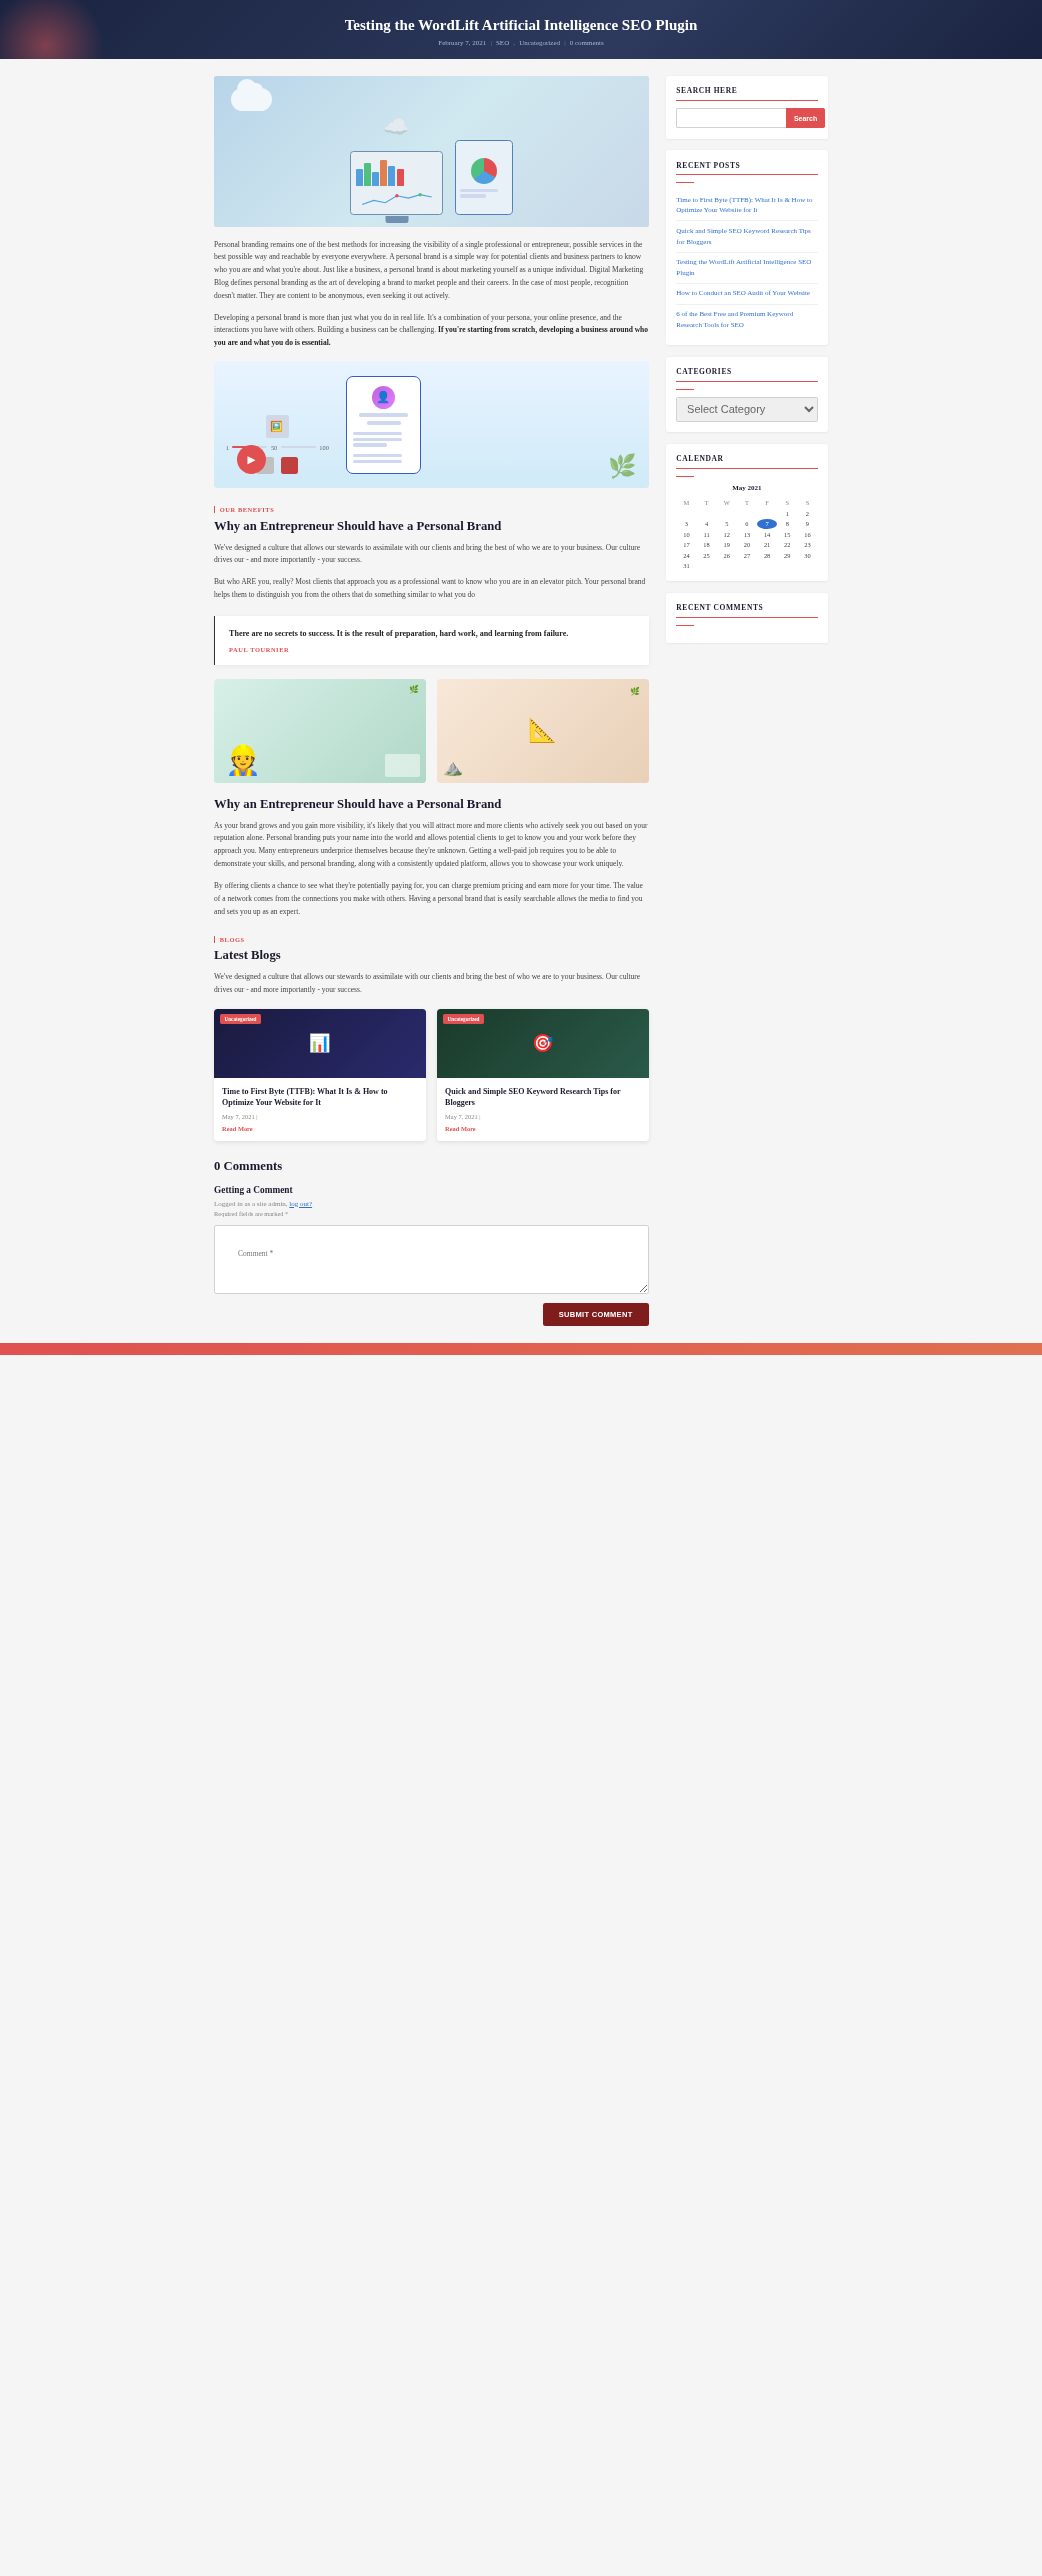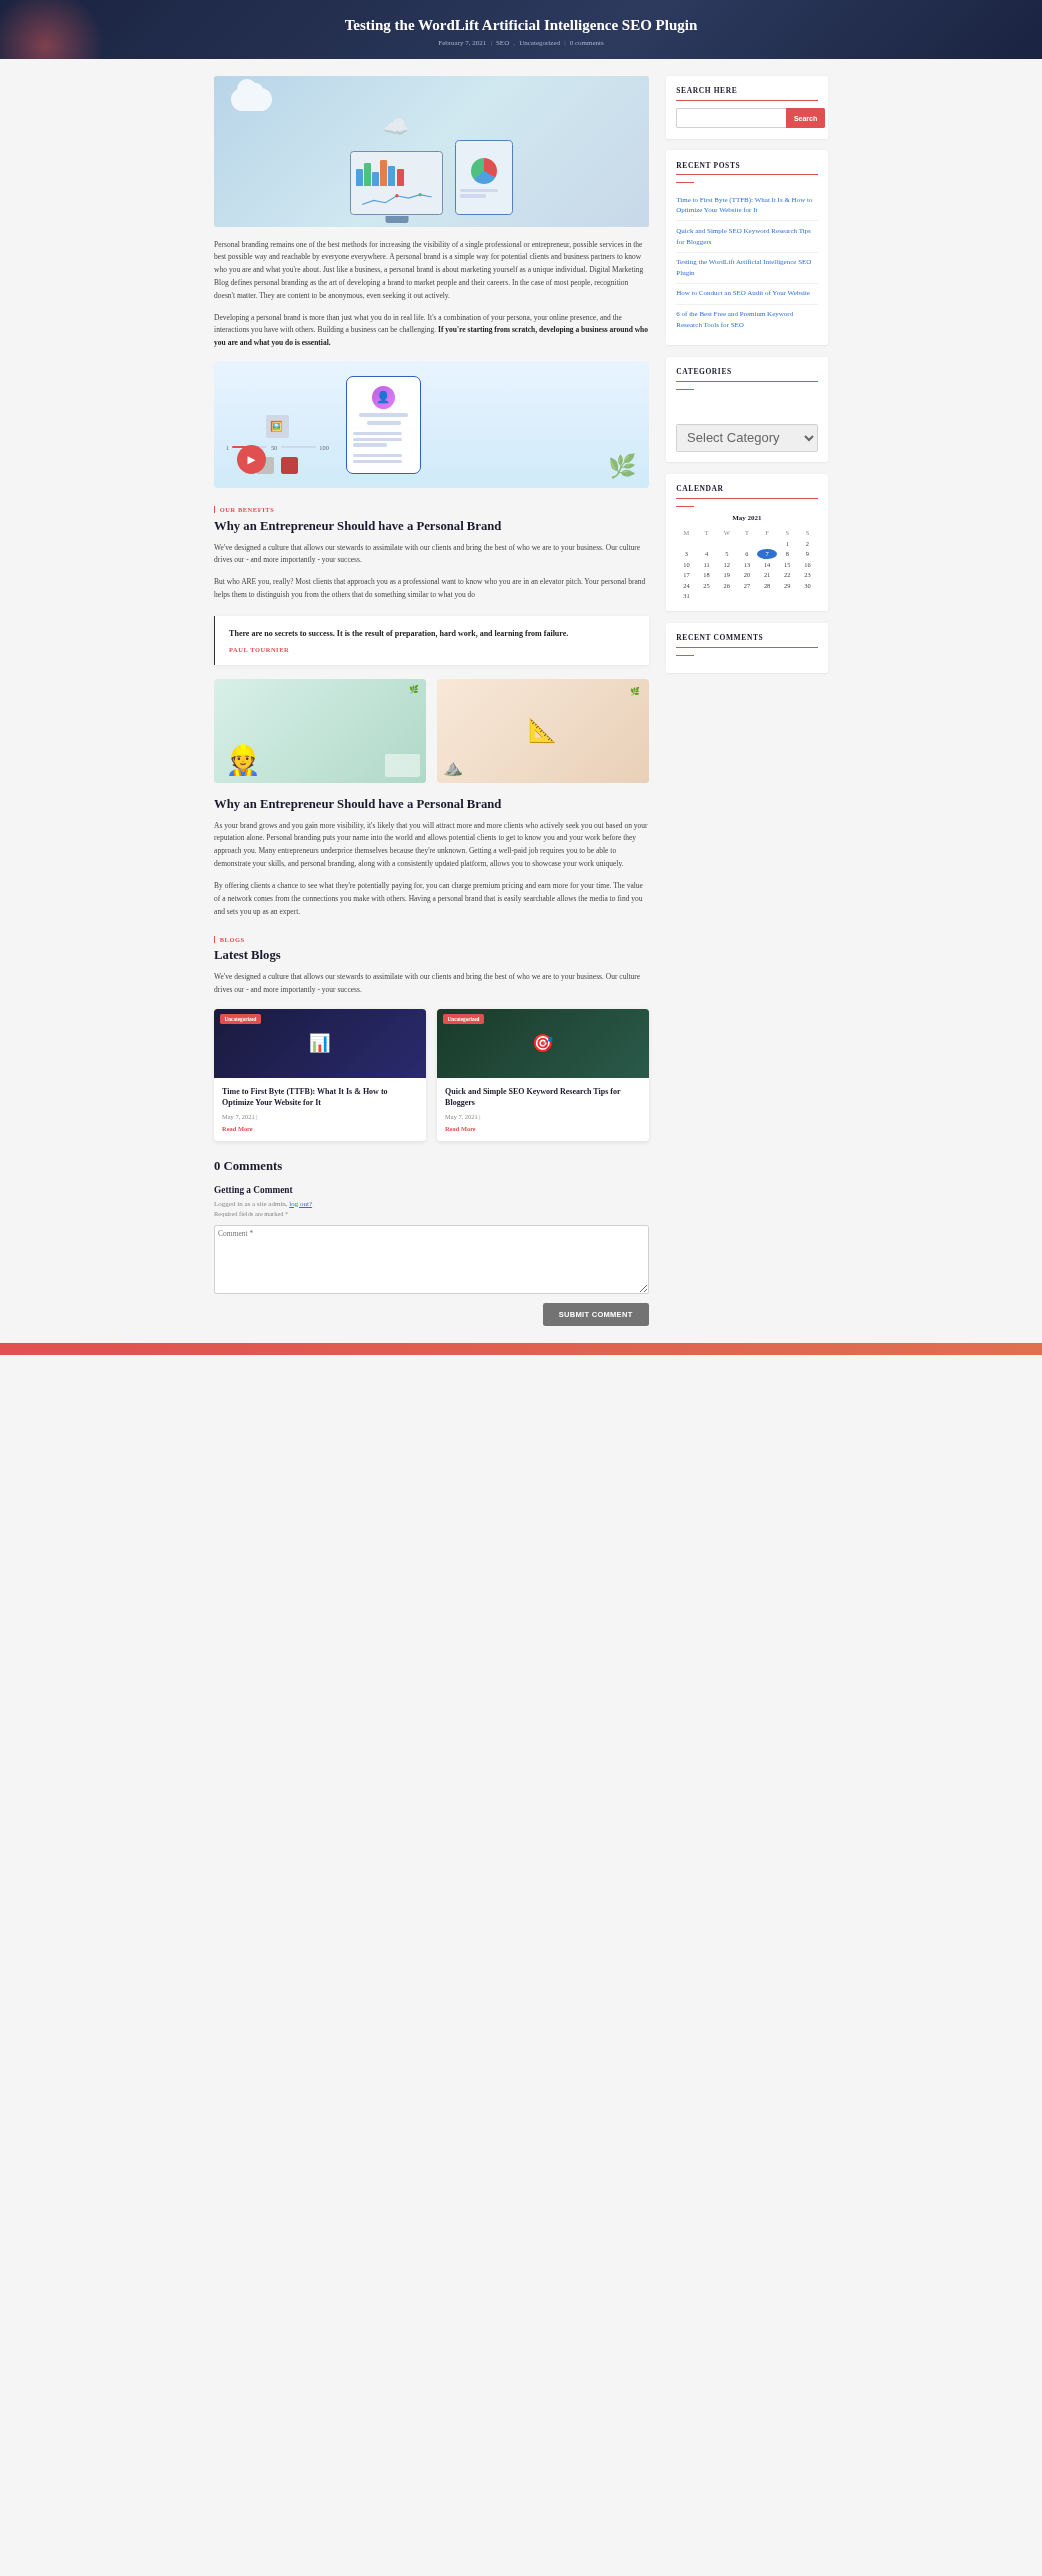--- a/index.html
+++ b/index.html
@@ -393,34 +393,34 @@
     .required-notice {
       font-size: 6.4px;
       color: #888;
       margin-bottom: 8px;
     }
     .comment-textarea {
       width: 100%;
       height: 69px;
       border: 0.6px solid #d0d0d0;
       border-radius: 2.3px;
-      padding: 3px;
+      padding: 23px;
       font-size: 7.5px;
       font-family: inherit;
       resize: vertical;
       color: #999;
       outline: none;
     }
     .submit-row {
       display: flex;
       justify-content: flex-end;
       margin-top: 7px;
     }
     .submit-btn {
-      background: #737373;
+      background: #7f1d1d;
       color: #fff;
       border: none;
       padding: 7px 16px;
       border-radius: 2.3px;
       font-size: 7.5px;
       font-weight: bold;
       letter-spacing: 0.3px;
       cursor: pointer;
       text-transform: uppercase;
     }
@@ -507,24 +507,23 @@
       border-radius: 50%;
     }
     .calendar-grid td.empty { color: #ccc; }
 
     
     .category-select {
       width: 100%;
       padding: 4.6px 5.8px;
       border: 0.6px solid #d0d0d0;
       border-radius: 1.7px;
-      font-size: 13px;
+      font-size: 11px;
       color: #666;
       appearance: auto;
-      margin-top: 27px;
     }
 
     
     .widget-title-line {
       width: 17.4px;
       height: 1.2px;
       background: #e05050;
       margin-bottom: 7px;
     }
 

